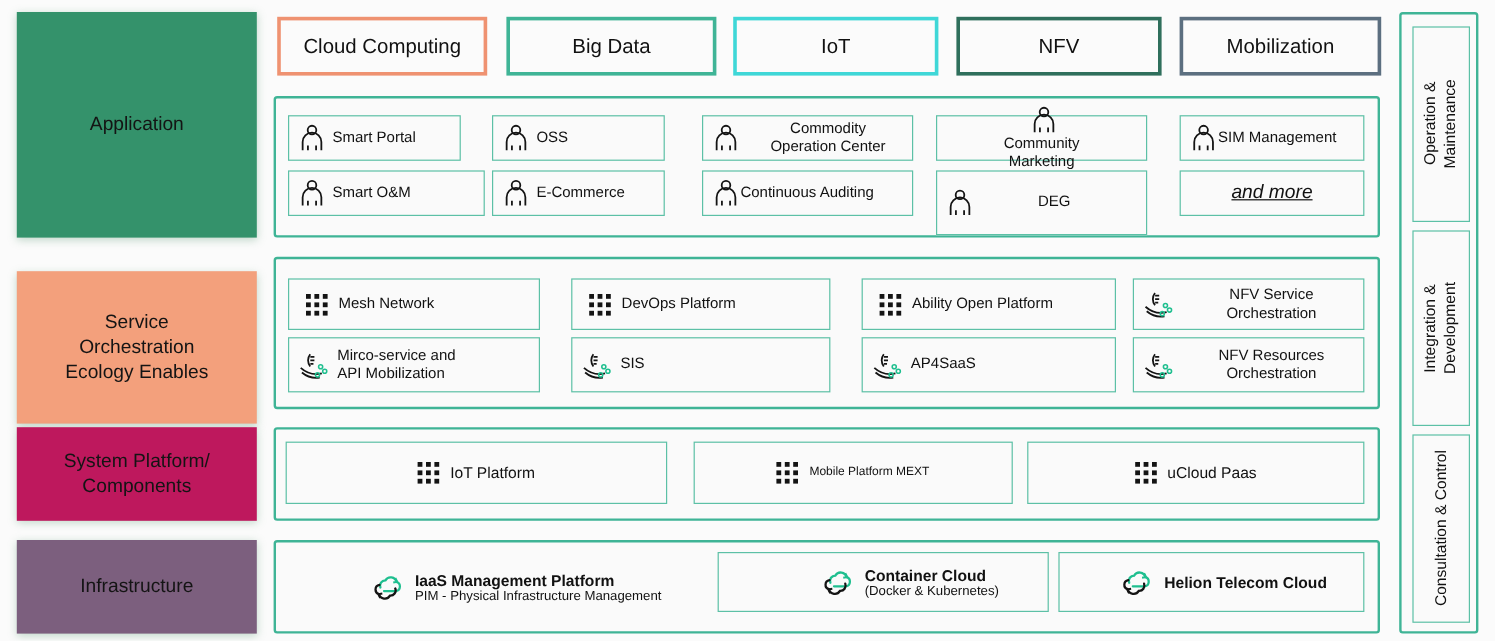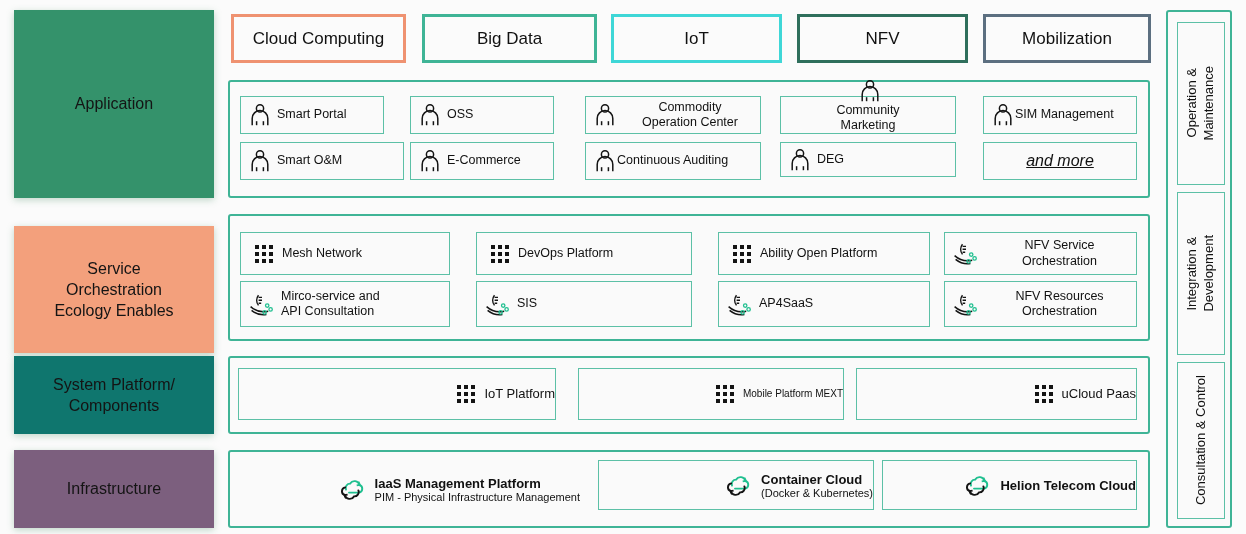--- a/index.html
+++ b/index.html
@@ -17,21 +17,21 @@
     left: 14px; width: 200px;
     display: flex; align-items: center; justify-content: center;
     text-align: center;
     color: #141414;
     font-size: 16px;
     line-height: 1.32;
     box-shadow: 0 2px 7px rgba(120,170,140,.45);
   }
   .ll-app  { top: 10px;  height: 188px; background: #34926b; }
   .ll-soe  { top: 226px; height: 127px; background: #f3a07c; }
-  .ll-sys  { top: 356px; height: 78px;  background: #0f766e; }
+  .ll-sys  { top: 356px; height: 78px;  background: #be185d; }
   .ll-inf  { top: 450px; height: 78px;  background: #7c5f7e; }
 
   
   .chip {
     position: absolute; top: 14px; height: 49px;
     background: #fbfbfb;
     border: 3px solid #0f766e;
     display: flex; align-items: center; justify-content: center;
     font-size: 17px; color: #111;
   }
@@ -51,21 +51,21 @@
 
   
   .item {
     position: absolute;
     background: #fafafa;
     border: 1.5px solid #5cc0a6;
     display: flex; align-items: center;
     font-size: 12.5px; color: #111;
   }
   .item .txt { line-height: 1.22; }
-  .item.center { justify-content: flex-end; }
+  .item.center { justify-content: center; }
   .item.center .txt { text-align: center; }
 
   .andmore {
     justify-content: center;
     font-size: 16px;
     font-style: italic;
     text-decoration: underline;
   }
 
   
@@ -217,21 +217,21 @@
       </div>
       <div class="item" style="left: 585px; top: 142px; width: 176px; height: 38px;">
         <svg viewBox="0 0 22 24" class="ico ico-person" style="margin-right: 1px;">
           <circle cx="11" cy="5.4" r="3.6" fill="none" stroke="#141414" stroke-width="1.5"></circle>
           <path d="M3.2 22.2 V15.4 A7.8 7.8 0 0 1 18.8 15.4 V22.2" fill="none" stroke="#141414" stroke-width="1.5"></path>
           <line x1="7.6" y1="18.2" x2="7.6" y2="22.2" stroke="#141414" stroke-width="1.5"></line>
           <line x1="14.4" y1="18.2" x2="14.4" y2="22.2" stroke="#141414" stroke-width="1.5"></line>
         </svg>
         <span class="txt" style="white-space: pre-line;">Continuous Auditing</span>
       </div>
-      <div class="item" style="left: 780px; top: 142px; width: 176px; height: 35px;">
+      <div class="item" style="left: 780px; top: 142px; width: 176px; height: 54px; gap: 48px;">
         <svg viewBox="0 0 22 24" class="ico ico-person">
           <circle cx="11" cy="5.4" r="3.6" fill="none" stroke="#141414" stroke-width="1.5"></circle>
           <path d="M3.2 22.2 V15.4 A7.8 7.8 0 0 1 18.8 15.4 V22.2" fill="none" stroke="#141414" stroke-width="1.5"></path>
           <line x1="7.6" y1="18.2" x2="7.6" y2="22.2" stroke="#141414" stroke-width="1.5"></line>
           <line x1="14.4" y1="18.2" x2="14.4" y2="22.2" stroke="#141414" stroke-width="1.5"></line>
         </svg>
         <span class="txt" style="white-space: pre-line;">DEG</span>
       </div>
       <div class="item andmore" style="left: 983px; top: 142px; width: 154px; height: 38px;">
         <span class="txt" style="white-space: pre-line;">and more</span>
@@ -297,21 +297,21 @@
         <svg viewBox="0 0 26 23" class="ico ico-orch">
           <path d="M9.5 2.2 A8.2 8.2 0 0 0 9.5 12.4" fill="none" stroke="#141414" stroke-width="1.5"></path>
           <path d="M9.6 4.4 h3.4 M9.6 7.3 h3.4 M9.6 10.2 h2.6" stroke="#141414" stroke-width="1.4"></path>
           <path d="M1.6 13.6 C7 18.4 13.4 19.6 19.2 18.2" fill="none" stroke="#141414" stroke-width="1.5"></path>
           <path d="M2.6 17.4 C7.4 21.4 12.4 22.4 17.4 21.6" fill="none" stroke="#141414" stroke-width="1.5"></path>
           <circle cx="18.2" cy="12.6" r="1.7" fill="none" stroke="#1fbf8f" stroke-width="1.3"></circle>
           <circle cx="21.6" cy="16.4" r="1.7" fill="none" stroke="#1fbf8f" stroke-width="1.3"></circle>
           <circle cx="15.6" cy="19.4" r="1.7" fill="none" stroke="#1fbf8f" stroke-width="1.3"></circle>
         </svg>
         <span class="txt" style="white-space: pre-line;">Mirco-service and
-API Consultation</span>
+API Mobilization</span>
       </div>
       <div class="item" style="left: 476px; top: 281px; width: 216px; height: 46px;">
         <svg viewBox="0 0 26 23" class="ico ico-orch">
           <path d="M9.5 2.2 A8.2 8.2 0 0 0 9.5 12.4" fill="none" stroke="#141414" stroke-width="1.5"></path>
           <path d="M9.6 4.4 h3.4 M9.6 7.3 h3.4 M9.6 10.2 h2.6" stroke="#141414" stroke-width="1.4"></path>
           <path d="M1.6 13.6 C7 18.4 13.4 19.6 19.2 18.2" fill="none" stroke="#141414" stroke-width="1.5"></path>
           <path d="M2.6 17.4 C7.4 21.4 12.4 22.4 17.4 21.6" fill="none" stroke="#141414" stroke-width="1.5"></path>
           <circle cx="18.2" cy="12.6" r="1.7" fill="none" stroke="#1fbf8f" stroke-width="1.3"></circle>
           <circle cx="21.6" cy="16.4" r="1.7" fill="none" stroke="#1fbf8f" stroke-width="1.3"></circle>
           <circle cx="15.6" cy="19.4" r="1.7" fill="none" stroke="#1fbf8f" stroke-width="1.3"></circle>

